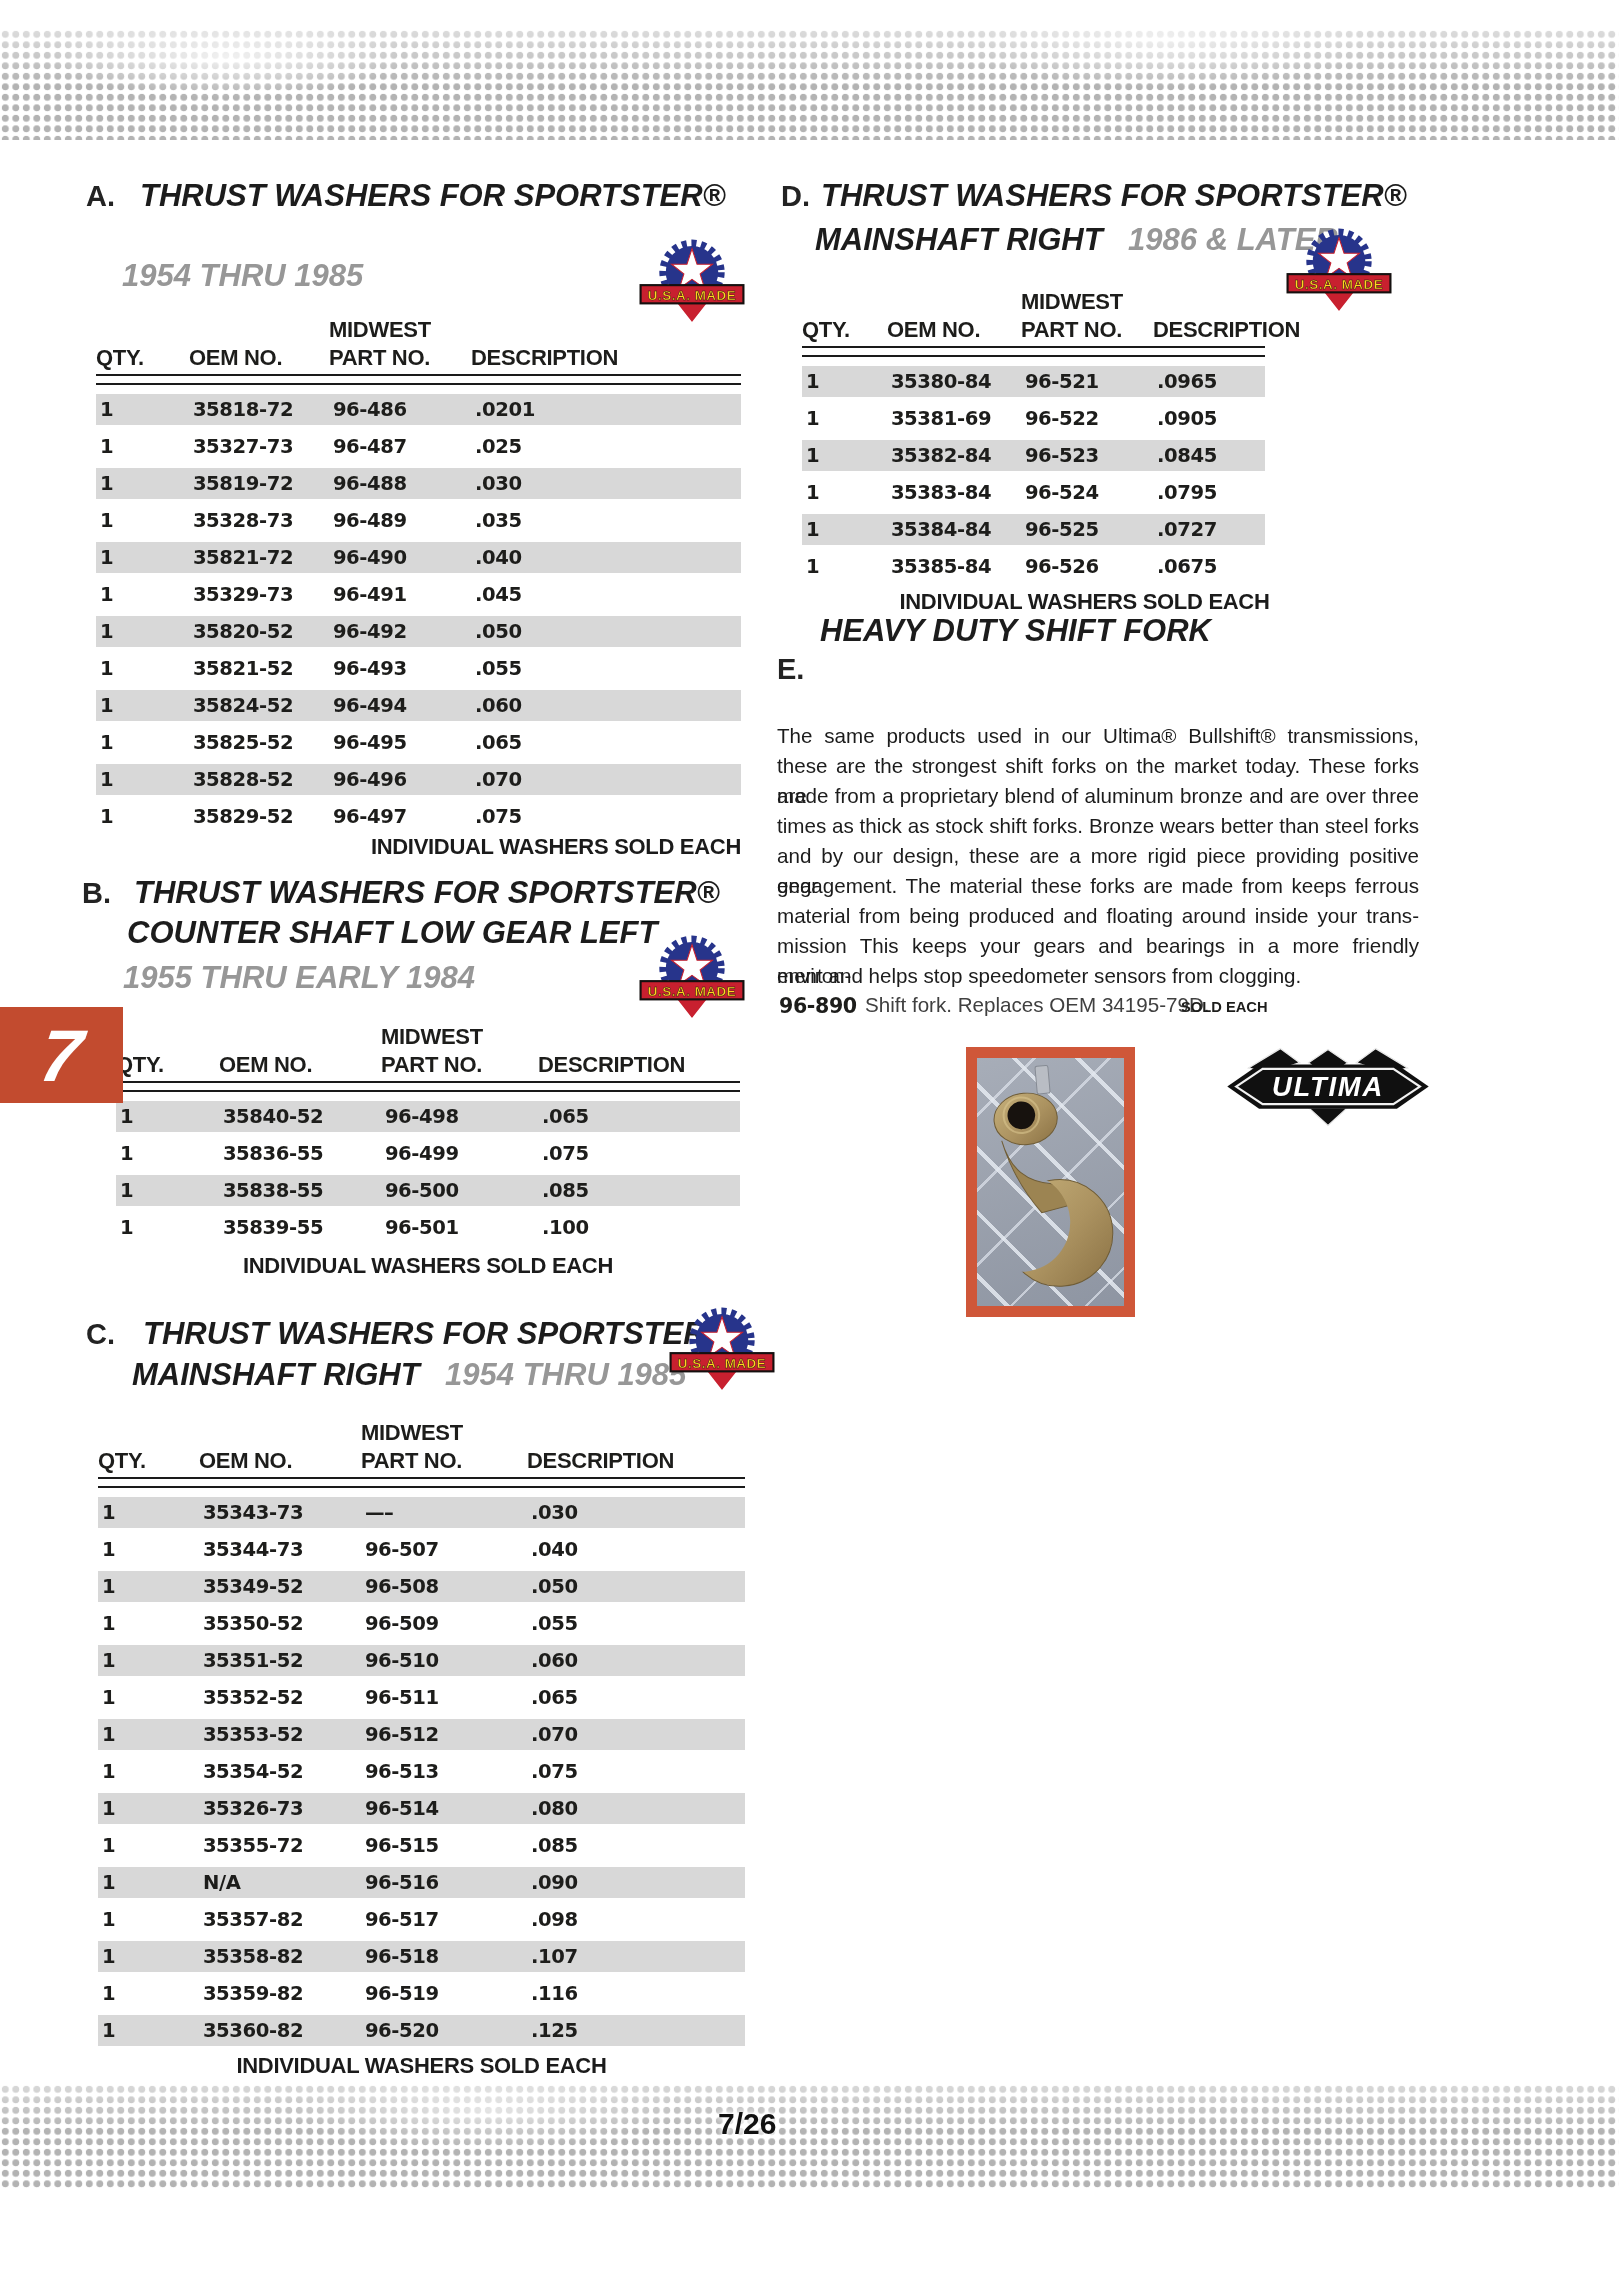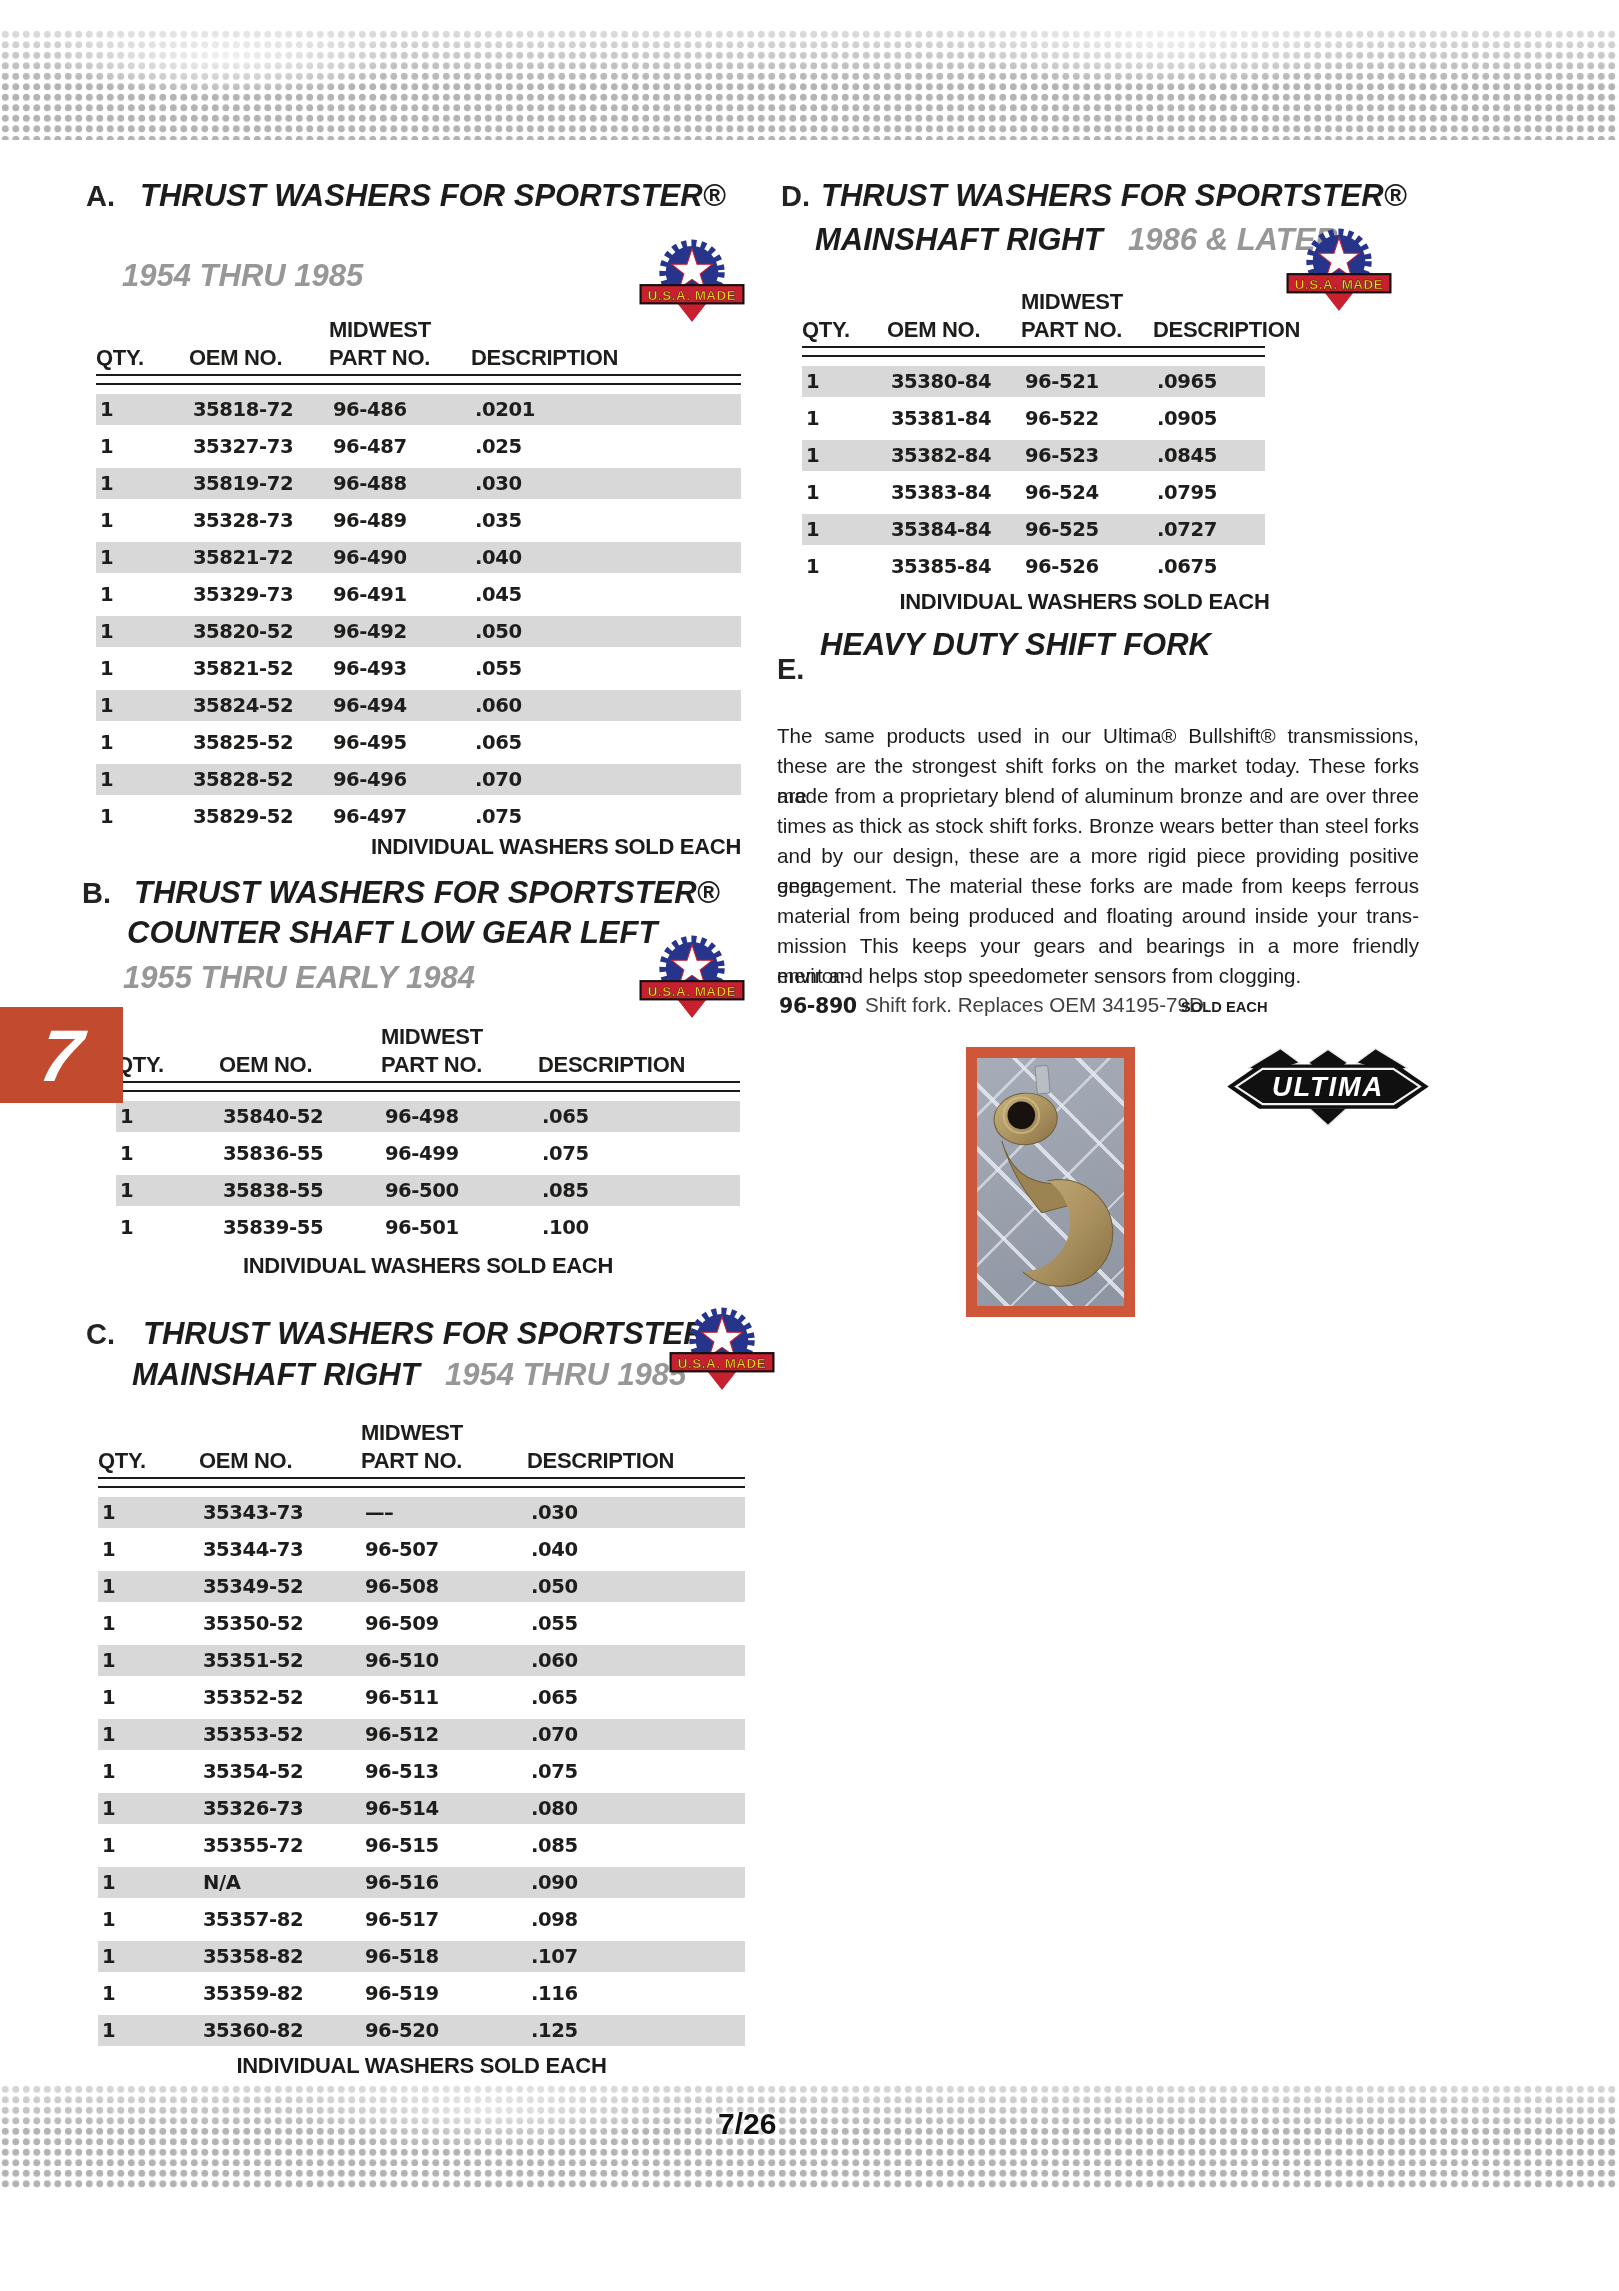--- a/index.html
+++ b/index.html
@@ -416,21 +416,21 @@
       <div class="rule"></div>
       <div>
         <div class="tr shade">
           <div class="td">1</div>
           <div class="td">35380-84</div>
           <div class="td">96-521</div>
           <div class="td">.0965</div>
         </div>
         <div class="tr">
           <div class="td">1</div>
-          <div class="td">35381-84</div>
+          <div class="td">35381-69</div>
           <div class="td">96-522</div>
           <div class="td">.0905</div>
         </div>
         <div class="tr shade">
           <div class="td">1</div>
           <div class="td">35382-84</div>
           <div class="td">96-523</div>
           <div class="td">.0845</div>
         </div>
         <div class="tr">
@@ -449,21 +449,21 @@
           <div class="td">1</div>
           <div class="td">35385-84</div>
           <div class="td">96-526</div>
           <div class="td">.0675</div>
         </div>
       </div>
     </div>
   <div class="note" style="left:853px;top:589px;width:463px;text-align:center">INDIVIDUAL WASHERS SOLD EACH</div>
 
   <div class="sec-letter" style="left:777px;top:653px">E.</div>
-  <div class="sec-title" style="left:820px;top:627px">HEAVY DUTY SHIFT FORK</div>
+  <div class="sec-title" style="left:820px;top:613px">HEAVY DUTY SHIFT FORK</div>
   <div class="para">
       <div class="para-line">The same products used in our Ultima® Bullshift® transmissions,</div>
       <div class="para-line">these are the strongest shift forks on the market today. These forks are</div>
       <div class="para-line">made from a proprietary blend of aluminum bronze and are over three</div>
       <div class="para-line">times as thick as stock shift forks. Bronze wears better than steel forks</div>
       <div class="para-line">and by our design, these are a more rigid piece providing positive gear</div>
       <div class="para-line">engagement. The material these forks are made from keeps ferrous</div>
       <div class="para-line">material from being produced and floating around inside your trans-</div>
       <div class="para-line">mission This keeps your gears and bearings in a more friendly environ-</div>
       <div class="para-line last">ment and helps stop speedometer sensors from clogging.</div>

